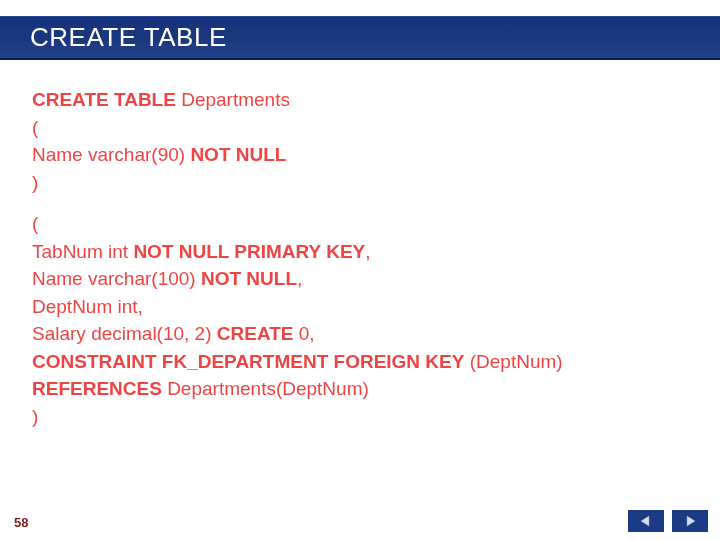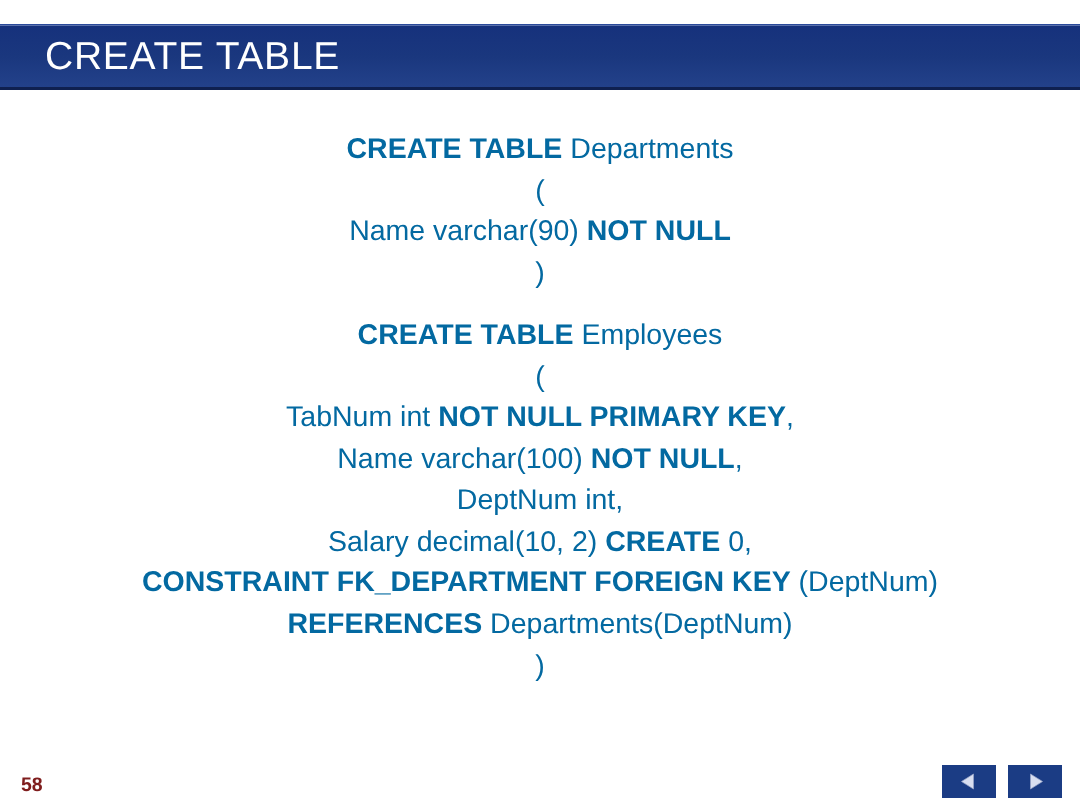--- a/index.html
+++ b/index.html
@@ -1,17 +1,17 @@
 <!DOCTYPE html>
 <html><head>
   <meta charset="utf-8">
   <style>
     * { margin: 0; padding: 0; box-sizing: border-box; }
     html, body { width: 720px; height: 540px; overflow: hidden; font-family: Verdana, Geneva, sans-serif; background: #fff; }
-    .slide { width: 720px; height: 540px; position: relative; background: #fff; text-align: center; }
+    .slide { width: 720px; height: 540px; position: relative; background: #fff; }
     .title-bar {
       position: absolute;
       top: 16px;
       left: 0;
       right: 0;
       height: 44px;
       background: linear-gradient(to bottom, #16317c 0%, #1a377e 50%, #23418a 100%);
       border-top: 1px solid #2a4a9a;
       border-bottom: 2px solid #0f2050;
       display: flex;
@@ -22,21 +22,21 @@
       color: #fff;
       font-size: 26px;
       font-weight: 400;
       letter-spacing: 0.5px;
     }
     .content {
       position: absolute;
       top: 86px;
       left: 32px;
       right: 32px;
-      color: #0369a1;
+      color: #ef4444;
       font-size: 19px;
       line-height: 1.45;
     }
     .block2 { margin-top: 14px; }
     .b { font-weight: 700; }
     .page-num {
       position: absolute;
       left: 14px;
       bottom: 10px;
       font-size: 13px;
@@ -73,21 +73,20 @@
   <div class="content">
 
     <div class="block1">
       <div><span class="b">CREATE TABLE</span><span> Departments</span></div>
       <div>(</div>
       <div><span>Name varchar(90) </span><span class="b">NOT NULL</span></div>
       <div>)</div>
     </div>
 
     <div class="block2">
-      <div><span class="b">CREATE TABLE</span><span> Employees</span></div>
       <div>(</div>
       <div><span>TabNum int </span><span class="b">NOT NULL PRIMARY KEY</span><span>,</span></div>
       <div><span>Name varchar(100) </span><span class="b">NOT NULL</span><span>,</span></div>
       <div>DeptNum int,</div>
       <div><span>Salary decimal(10, 2) </span><span class="b">CREATE</span><span> 0,</span></div>
       <div><span class="b">CONSTRAINT FK_DEPARTMENT FOREIGN KEY</span><span> (DeptNum)</span></div>
       <div><span class="b">REFERENCES</span><span> Departments(DeptNum)</span></div>
       <div>)</div>
     </div>
 

